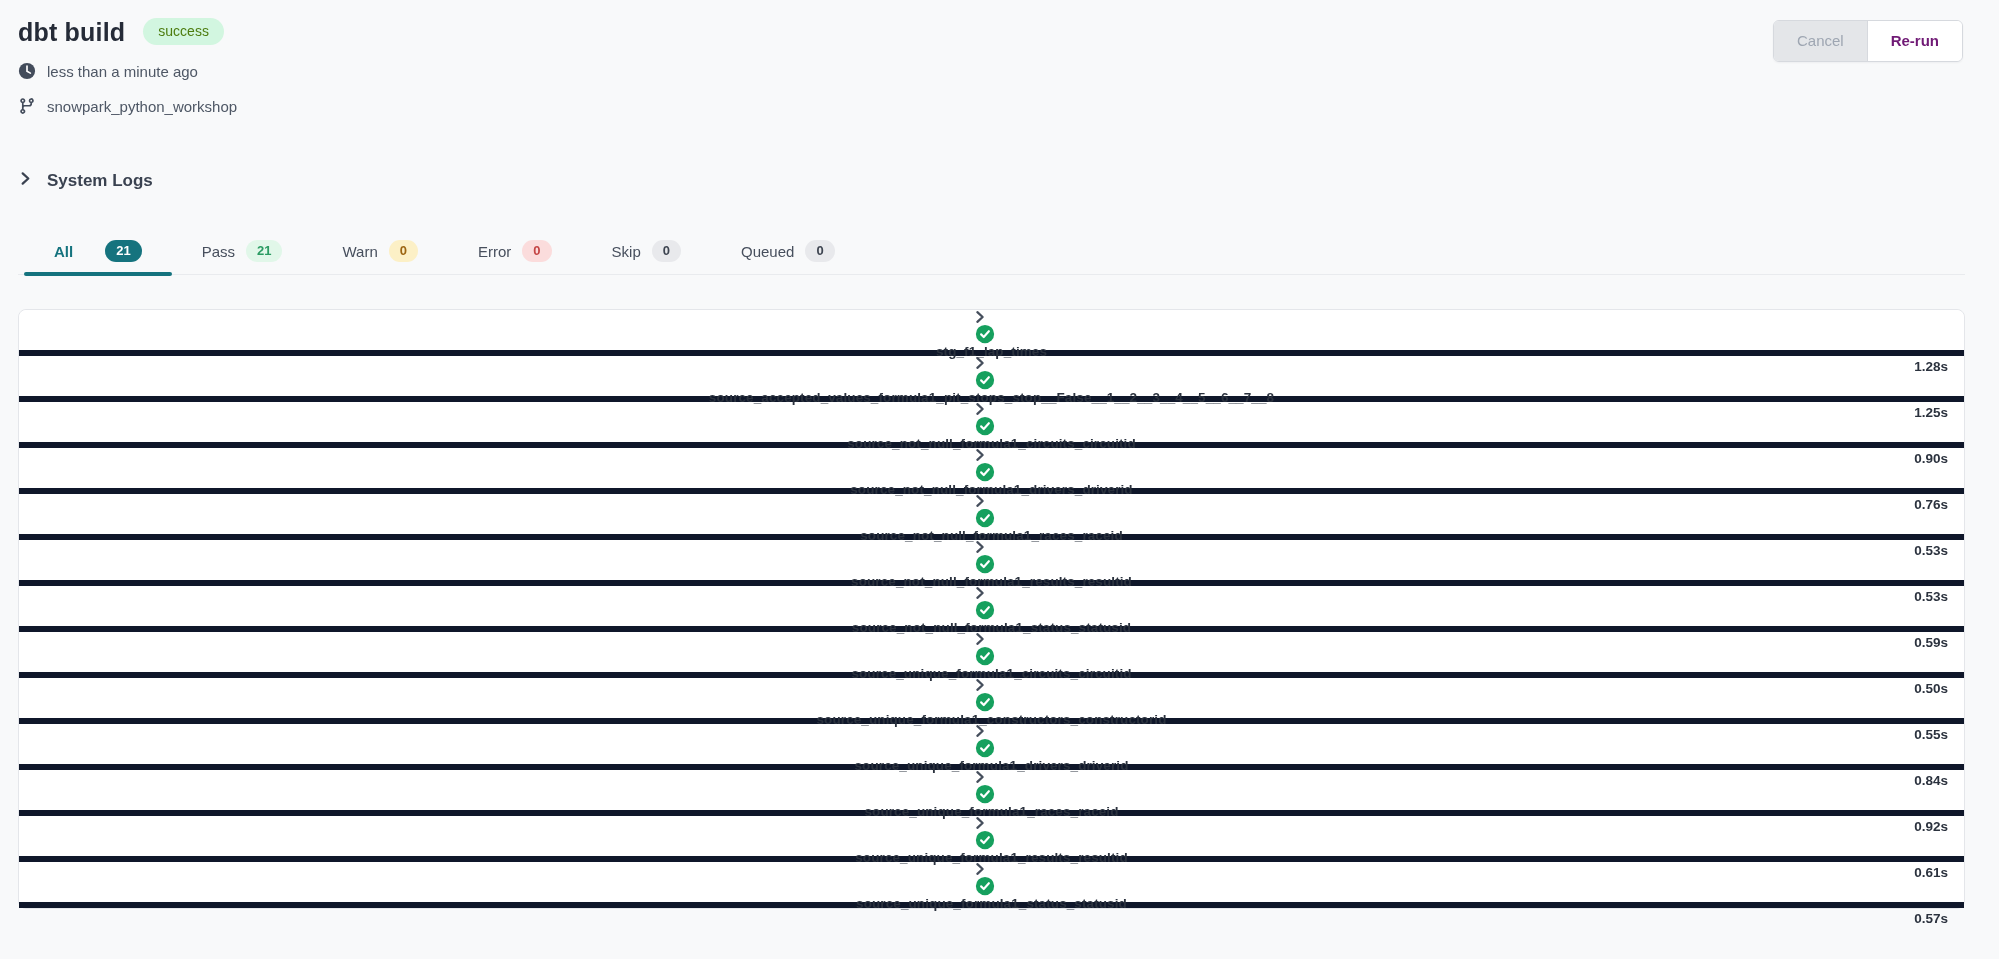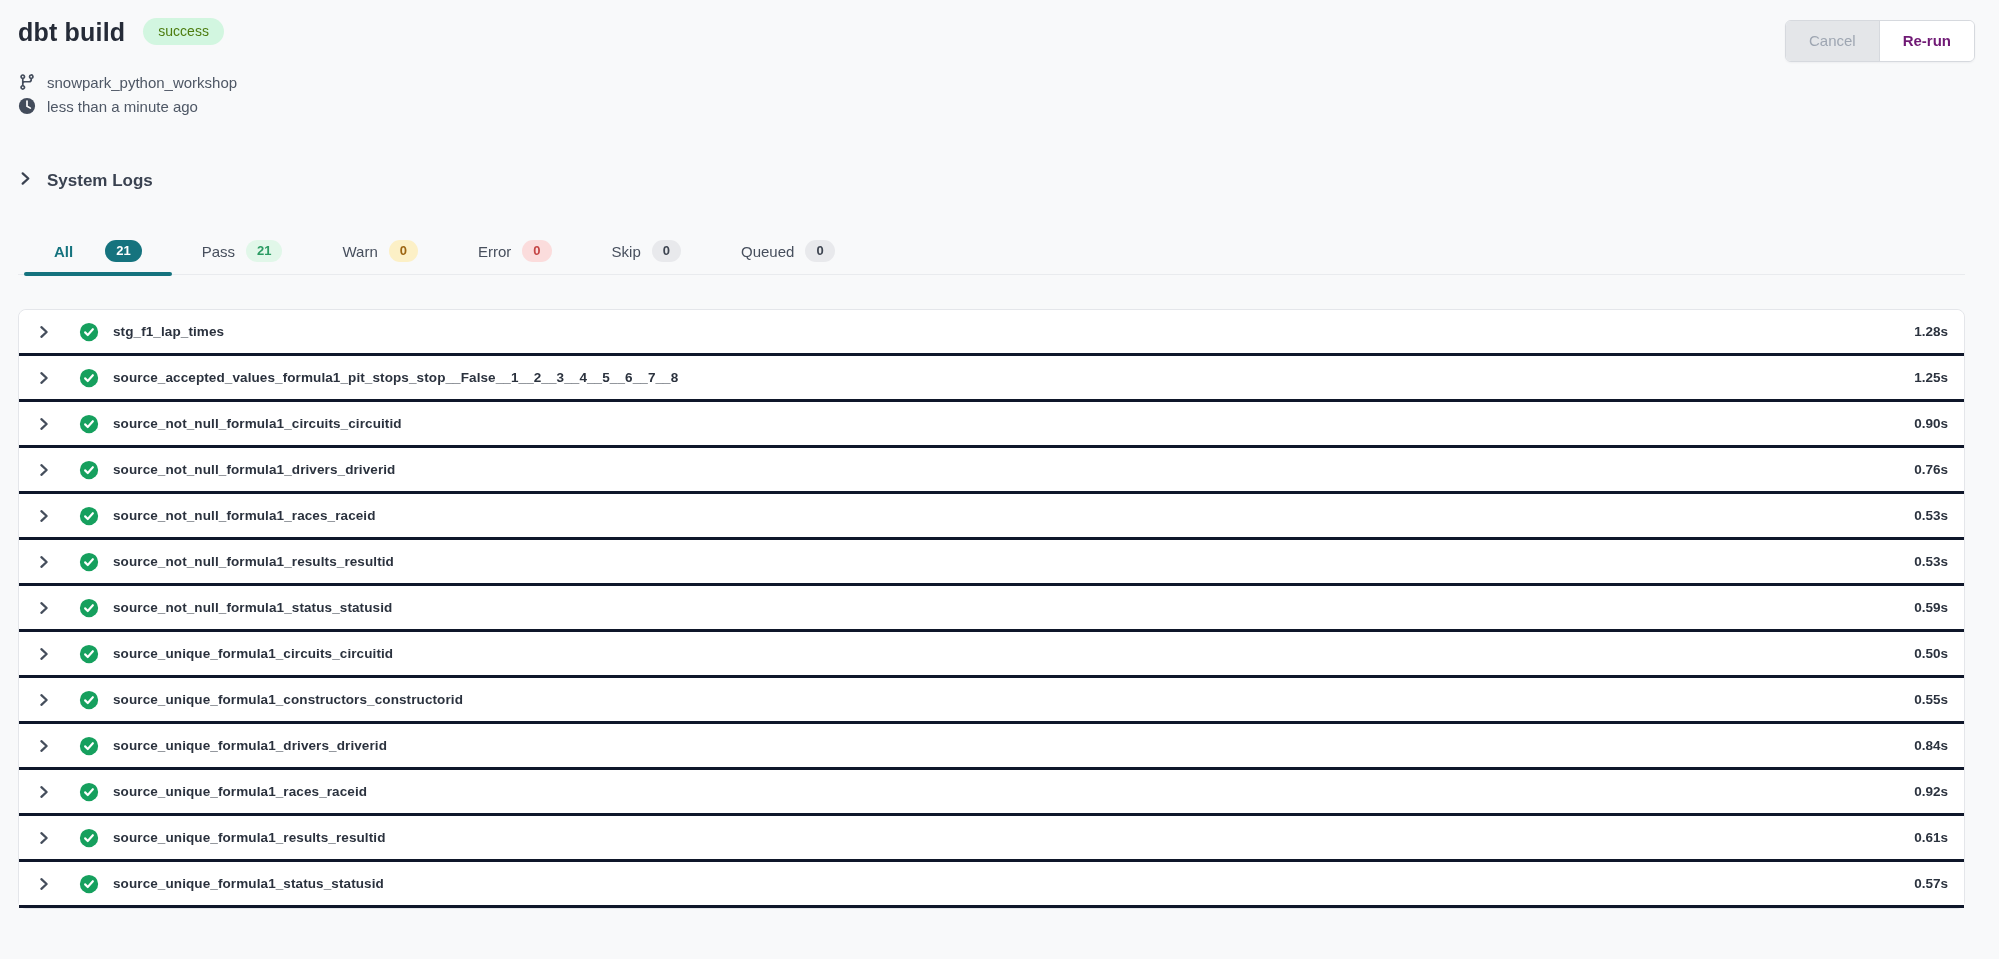--- a/index.html
+++ b/index.html
@@ -13,21 +13,21 @@
   .page { padding:18px 34px 0 18px; position:relative; }
 
   
   .title-row { display:flex; align-items:flex-start; height:38px; }
   .page-title { font-size:25px; font-weight:700; color:#252b37; letter-spacing:.2px; }
   .status-badge {
     margin-left:18px; background:#d2f6e0; color:#4d7c0f;
     font-size:14px; padding:5px 15px; border-radius:15px; line-height:1.2;
   }
   .btn-group {
-    position:absolute; top:20px; right:24px; display:flex;
+    position:absolute; top:20px; right:36px; display:flex;
     border:1px solid #d6d9de; border-radius:6px; overflow:hidden;
     box-shadow:0 1px 2px rgba(30,40,60,.05);
     justify-content:space-between;
   }
   .btn { font-family:inherit; font-size:15px; padding:11px 23px; border:none; cursor:pointer; line-height:1.2; }
   .btn-cancel { background:#e4e6e9; color:#9ea6b2; border-right:1px solid #d6d9de; }
   .btn-rerun  { background:#ffffff; color:#701a75; font-weight:700; }
 
   .meta-line { display:flex; align-items:center; gap:11px; color:#4e5765; font-size:15px; }
   .meta-branch { margin-top:17px; }
@@ -63,21 +63,21 @@
   .badge-error { background:#fbdcdc; color:#c44444; }
   .badge-gray  { background:#e8e9ec; color:#3d4450; }
 
   
   .results-card {
     margin-top:34px; background:#ffffff;
     border:1px solid #e4e6ea; border-radius:8px;
   }
   .result-row {
     display:flex; align-items:center; height:46px;
-    padding:0 14px; border-bottom:3px solid #0f172a; cursor:pointer; background:#fff;
+    padding:0 14px; border-bottom:6px solid #0f172a; cursor:pointer; background:#fff;flex-direction:column;
   }
   .result-row:first-child { border-top-left-radius:8px; border-top-right-radius:8px; }
   .row-chevron-btn {
     width:22px; height:22px; display:flex; align-items:center; justify-content:center;
     background:none; border:none; cursor:pointer; margin-right:24px;
   }
   .check-icon { margin-right:14px; display:flex; }
   .row-name { font-size:13.5px; font-weight:700; color:#2b323e; letter-spacing:.1px; }
   .row-duration { margin-left:auto; font-size:13.5px; font-weight:600; color:#2b323e; padding-right:2px; }
 </style>
@@ -90,39 +90,39 @@
   <div class="title-row">
     <span class="page-title">dbt build</span>
     <span class="status-badge">success</span>
   </div>
 
   <div class="btn-group">
     <button class="btn btn-cancel">Cancel</button>
     <button class="btn btn-rerun">Re-run</button>
   </div>
 
-  <div class="meta-line meta-branch">
-    <span style="display:flex;">
-      <svg width="18" height="18" viewBox="0 0 16 16" fill="#434c5b">
-        <path d="M9.5 3.25a2.25 2.25 0 1 1 3 2.122V6A2.5 2.5 0 0 1 10 8.5H6a1 1 0 0 0-1 1v1.128a2.251 2.251 0 1 1-1.5 0V5.372a2.25 2.25 0 1 1 1.5 0v1.836A2.493 2.493 0 0 1 6 7h4a1 1 0 0 0 1-1v-.628A2.25 2.25 0 0 1 9.5 3.25Zm-6 0a.75.75 0 1 0 1.5 0 .75.75 0 0 0-1.5 0Zm8.25-.75a.75.75 0 1 0 0 1.5.75.75 0 0 0 0-1.5ZM4.25 12a.75.75 0 1 0 0 1.5.75.75 0 0 0 0-1.5Z"></path>
-      </svg>
-    </span>
-    <span>snowpark_python_workshop</span>
-  </div>
-
   <div class="meta-line meta-time">
     <span style="display:flex;">
       <svg width="18" height="18" viewBox="0 0 16 16">
         <circle cx="8" cy="8" r="7.2" fill="#434c5b"></circle>
         <path d="M8 3.6v4.6l3 1.7" stroke="#ffffff" stroke-width="1.5" fill="none" stroke-linecap="round"></path>
       </svg>
     </span>
     <span>less than a minute ago</span>
   </div>
 
+  <div class="meta-line meta-branch">
+    <span style="display:flex;">
+      <svg width="18" height="18" viewBox="0 0 16 16" fill="#434c5b">
+        <path d="M9.5 3.25a2.25 2.25 0 1 1 3 2.122V6A2.5 2.5 0 0 1 10 8.5H6a1 1 0 0 0-1 1v1.128a2.251 2.251 0 1 1-1.5 0V5.372a2.25 2.25 0 1 1 1.5 0v1.836A2.493 2.493 0 0 1 6 7h4a1 1 0 0 0 1-1v-.628A2.25 2.25 0 0 1 9.5 3.25Zm-6 0a.75.75 0 1 0 1.5 0 .75.75 0 0 0-1.5 0Zm8.25-.75a.75.75 0 1 0 0 1.5.75.75 0 0 0 0-1.5ZM4.25 12a.75.75 0 1 0 0 1.5.75.75 0 0 0 0-1.5Z"></path>
+      </svg>
+    </span>
+    <span>snowpark_python_workshop</span>
+  </div>
+
   
   <div class="system-logs">
     <span style="display:flex;">
       <svg width="15" height="15" viewBox="0 0 16 16" fill="none" stroke="#3a4250" stroke-width="2.4" stroke-linecap="round" stroke-linejoin="round">
         <polyline points="5 2.5 11 8 5 13.5"></polyline>
       </svg>
     </span>
     <span>System Logs</span>
   </div>
 

